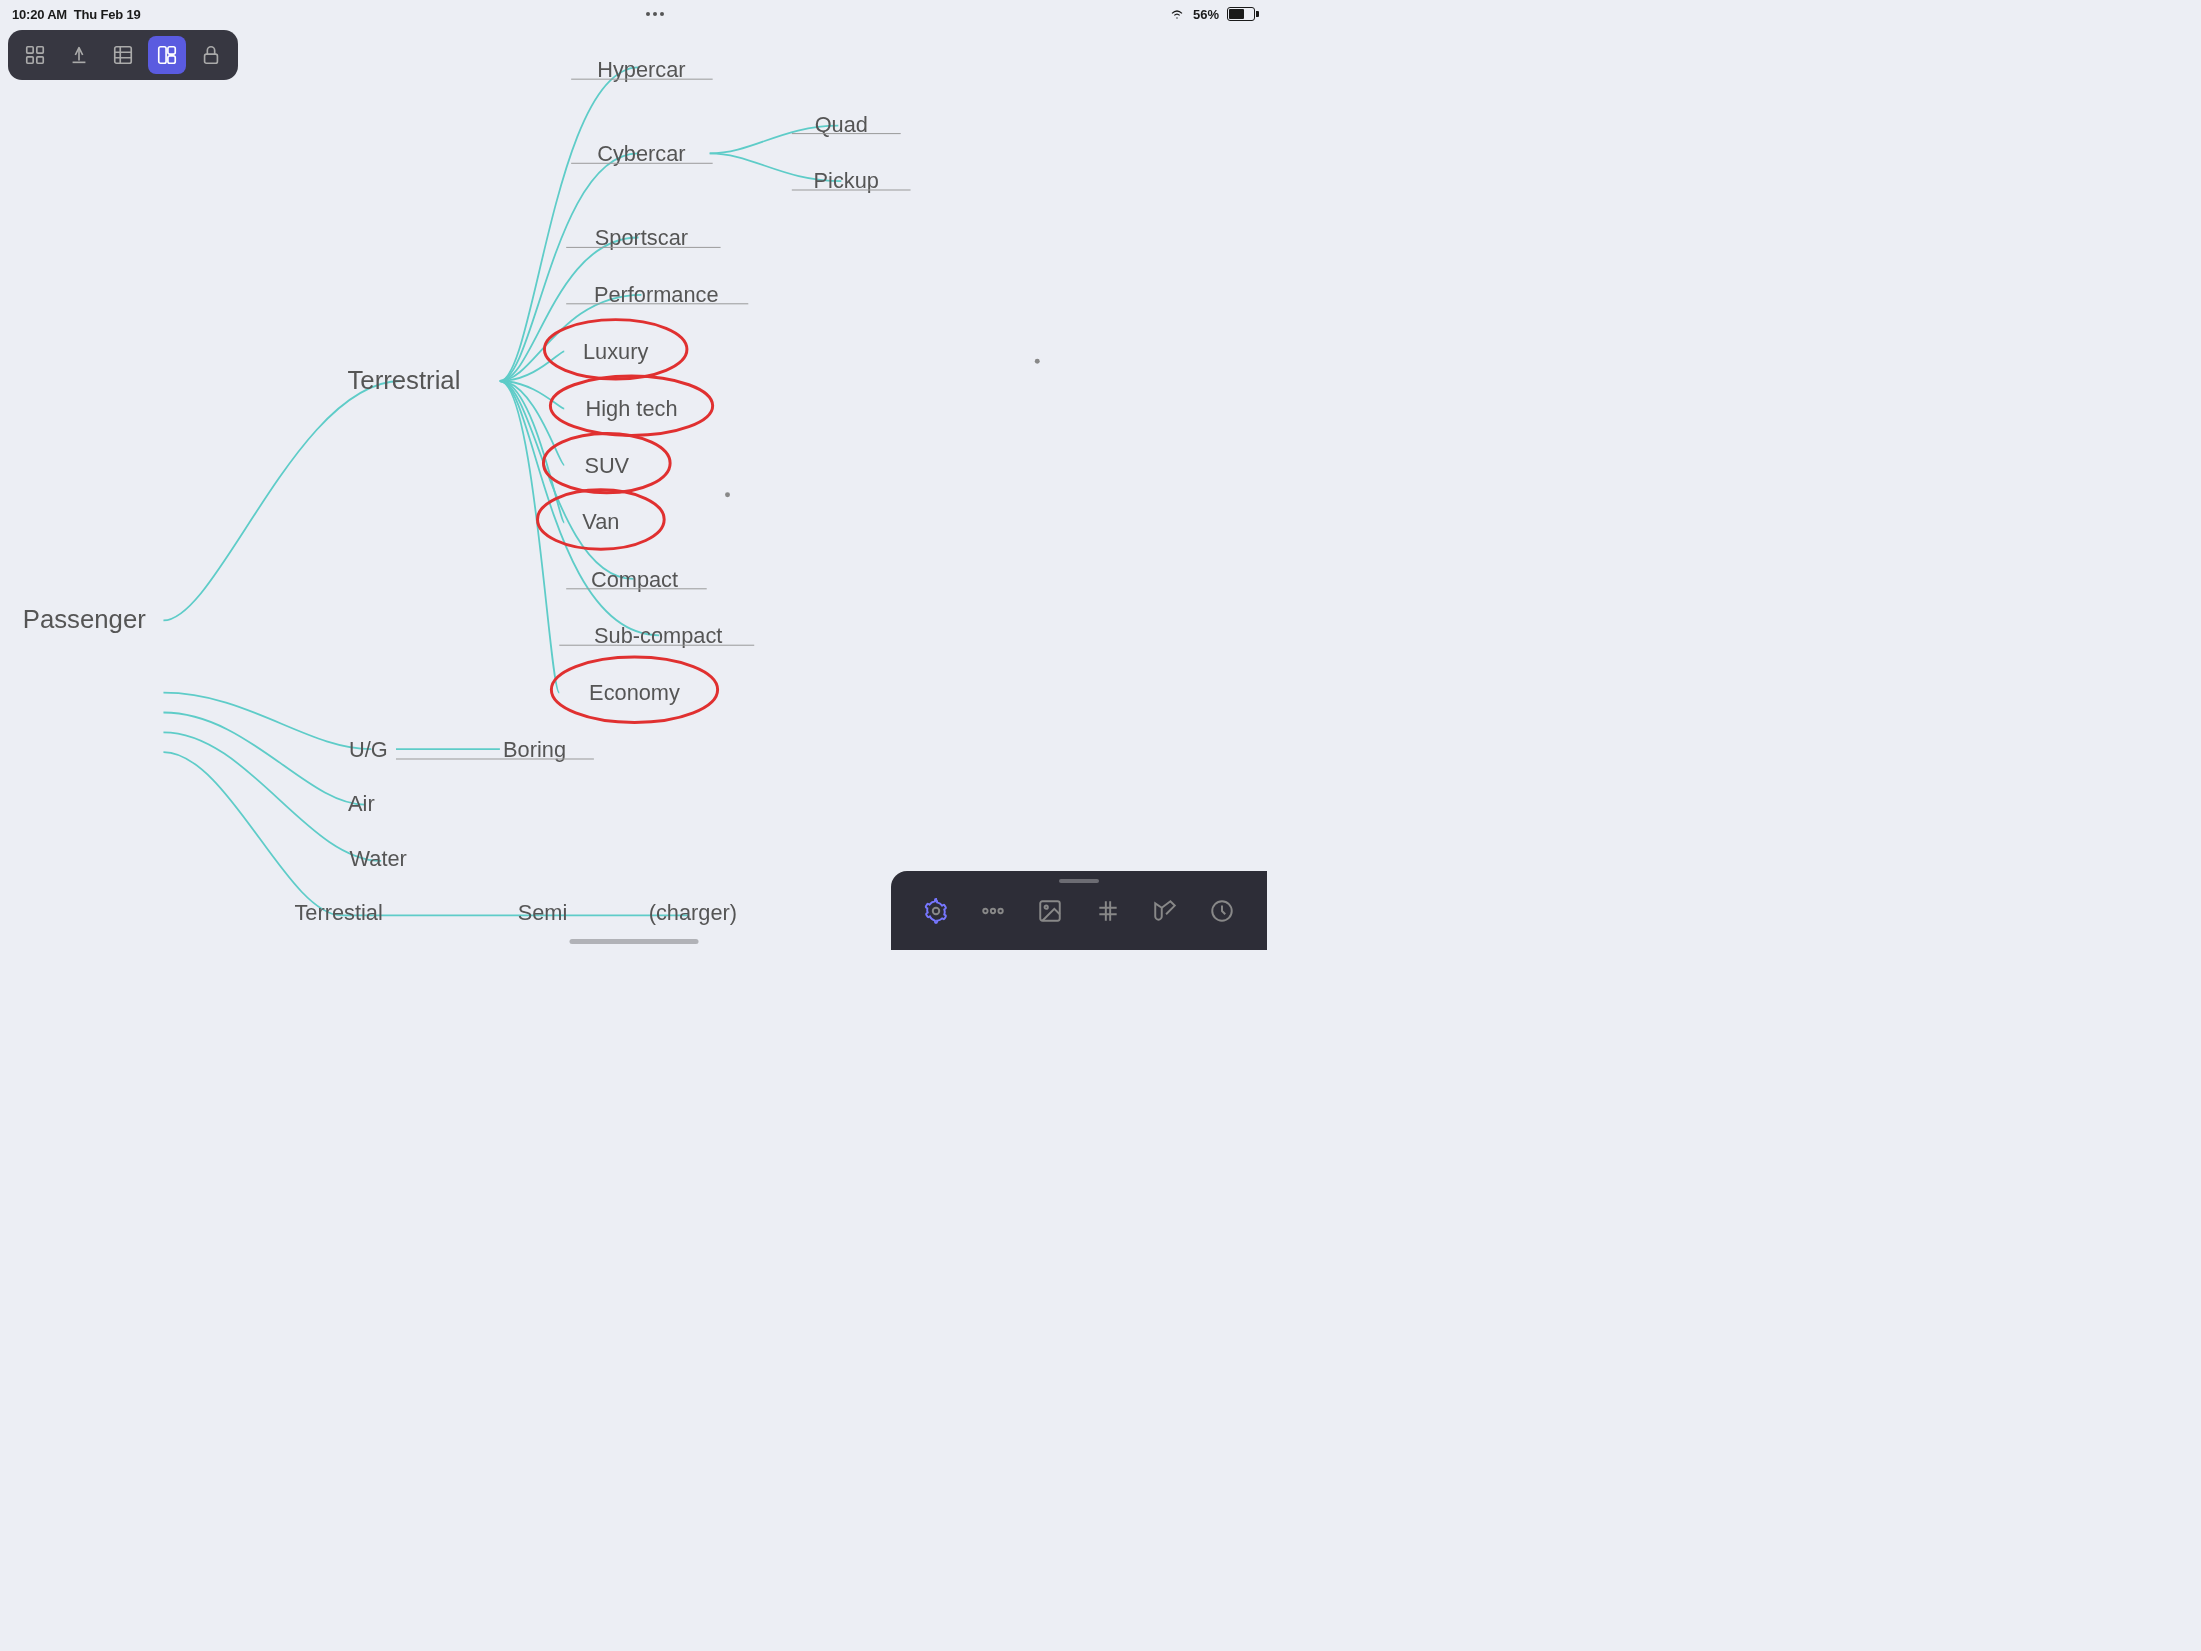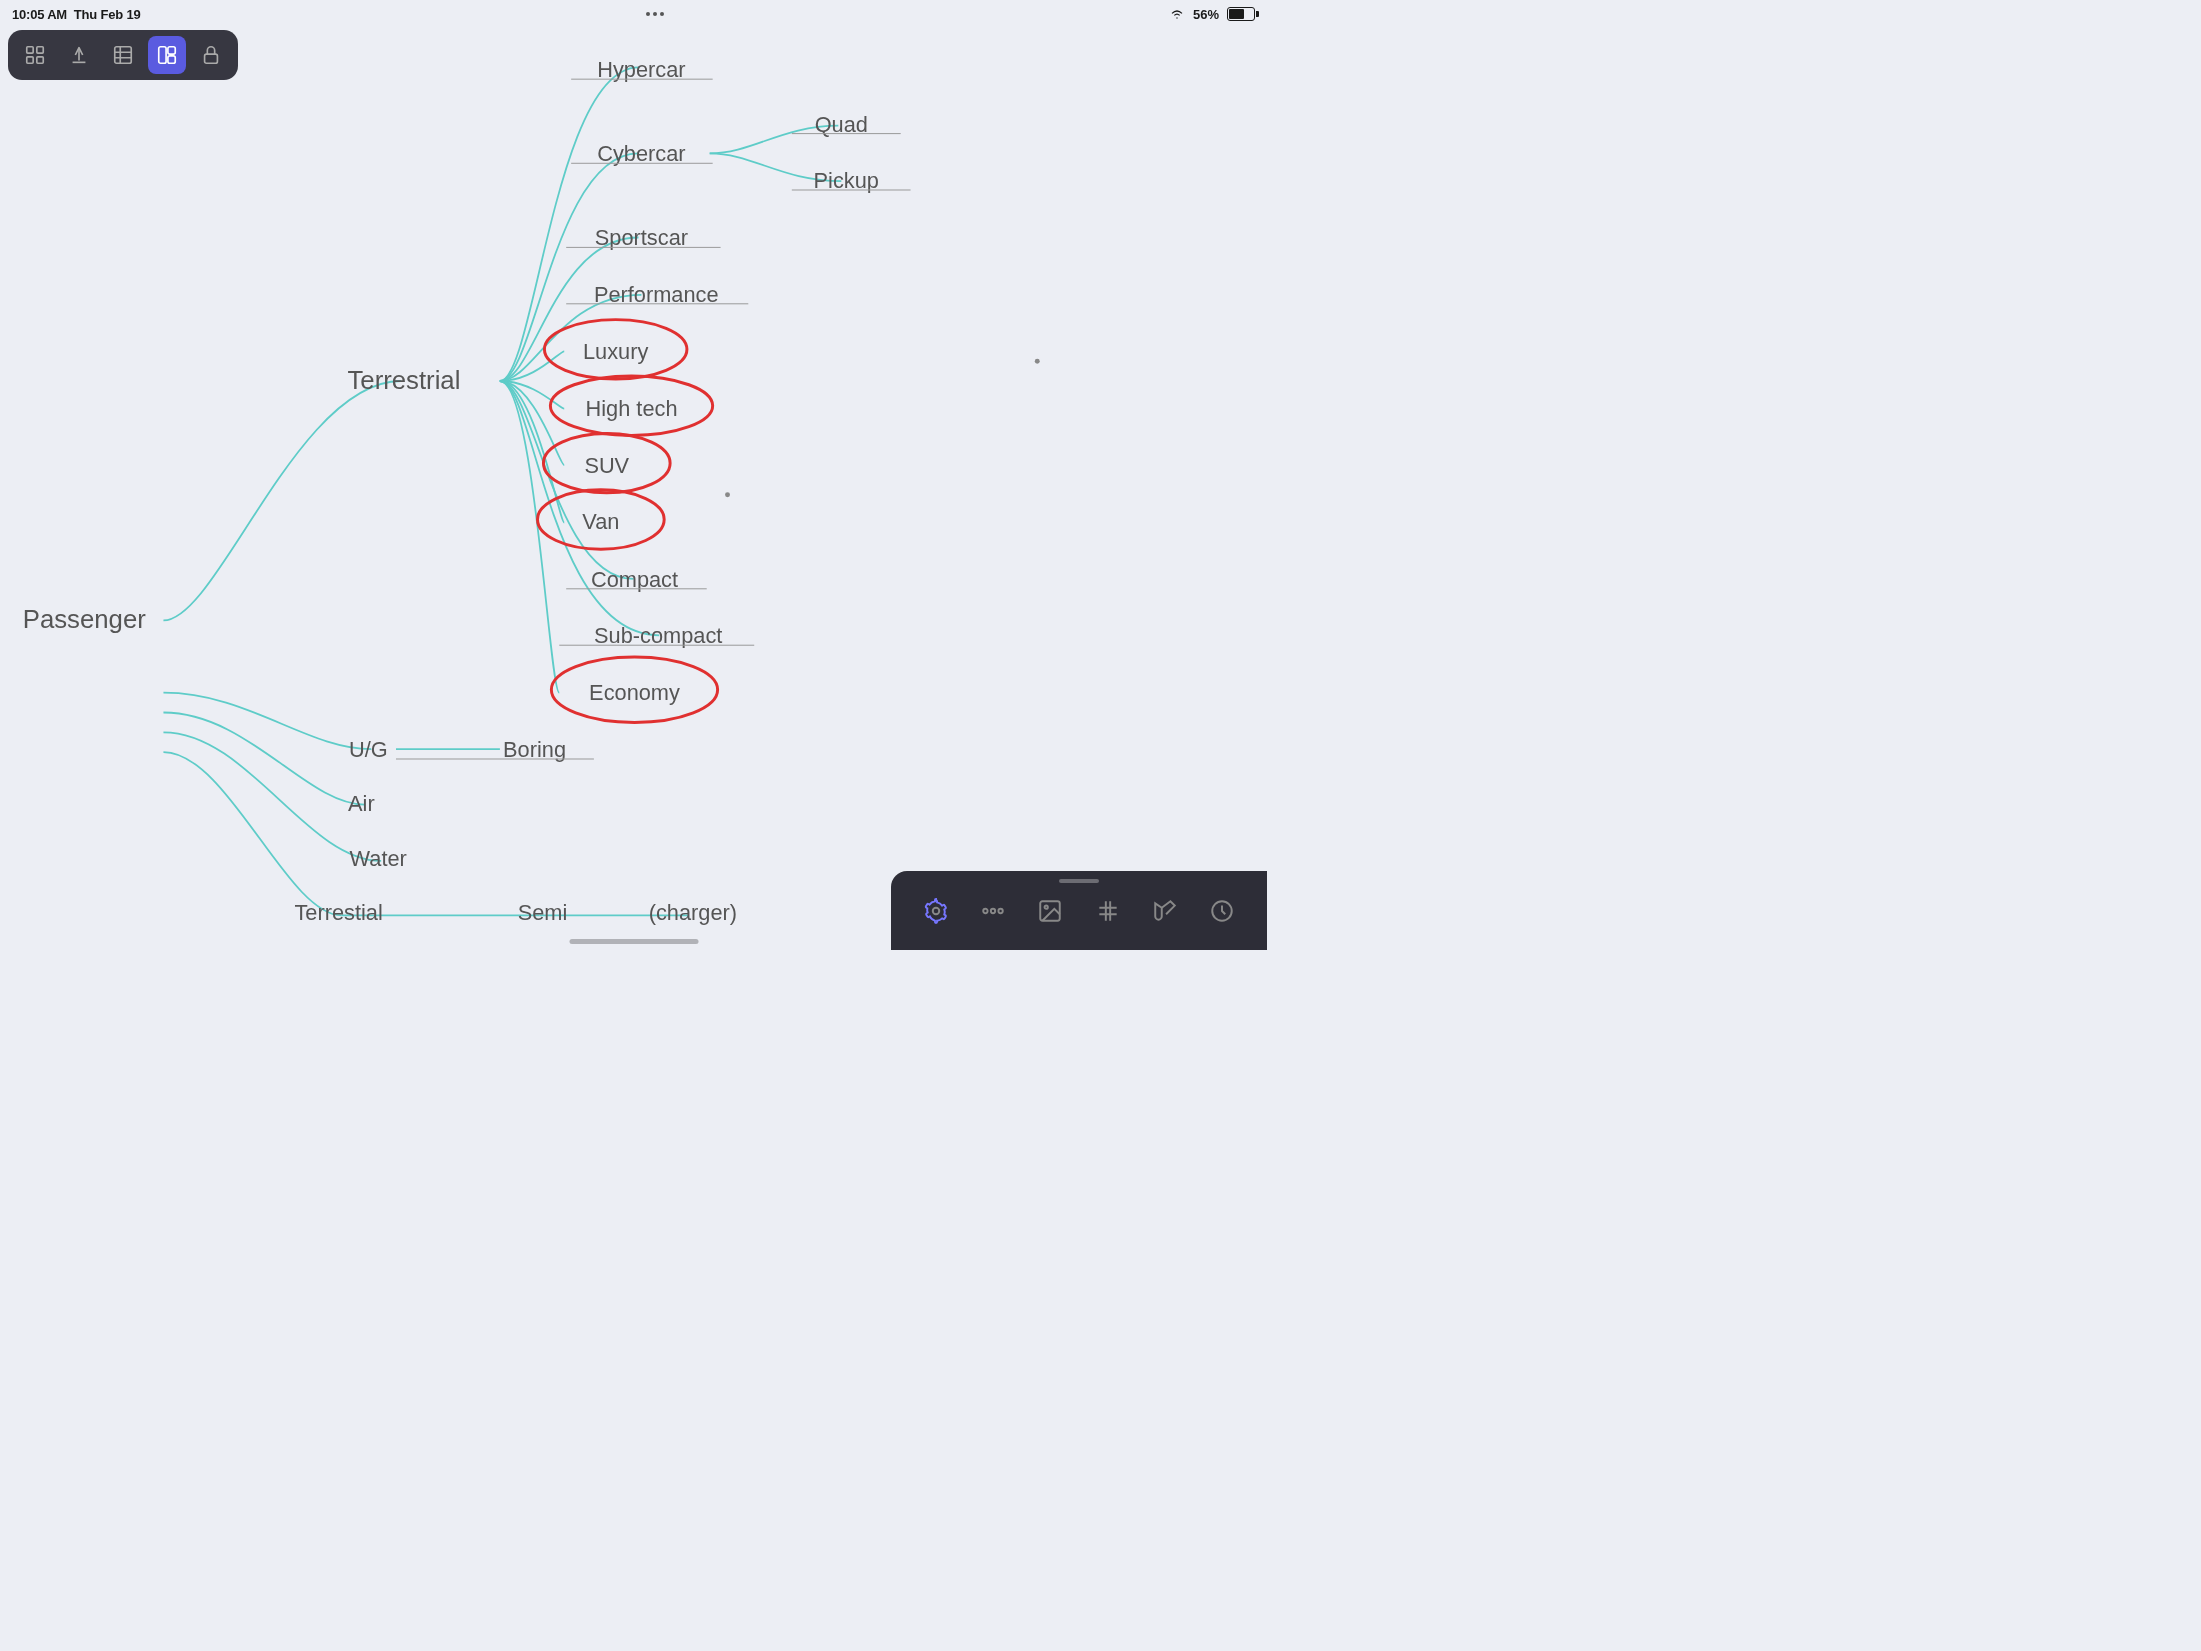--- a/index.html
+++ b/index.html
@@ -206,21 +206,21 @@
       fill: none;
       stroke: #e03030;
       stroke-width: 3;
     }
   </style>
 </head>
 <body>
 
 <div class="status-bar">
   <div class="status-left">
-    <span>10:05 AM</span> &nbsp;<span>Thu Feb 19</span>
+    <span>10:20 AM</span> &nbsp;<span>Thu Feb 19</span>
   </div>
   <div class="status-center">
     <span></span>
       <span></span>
       <span></span>
   </div>
   <div class="status-right">
     <svg class="wifi-icon" viewBox="0 0 24 18" fill="none">
       <path d="M12 14 a1 1 0 0 1 0 2 a1 1 0 0 1 0-2z" fill="#1a1a1a"></path>
       <path d="M8 11 Q12 7 16 11" stroke="#1a1a1a" stroke-width="1.8" fill="none"></path>

